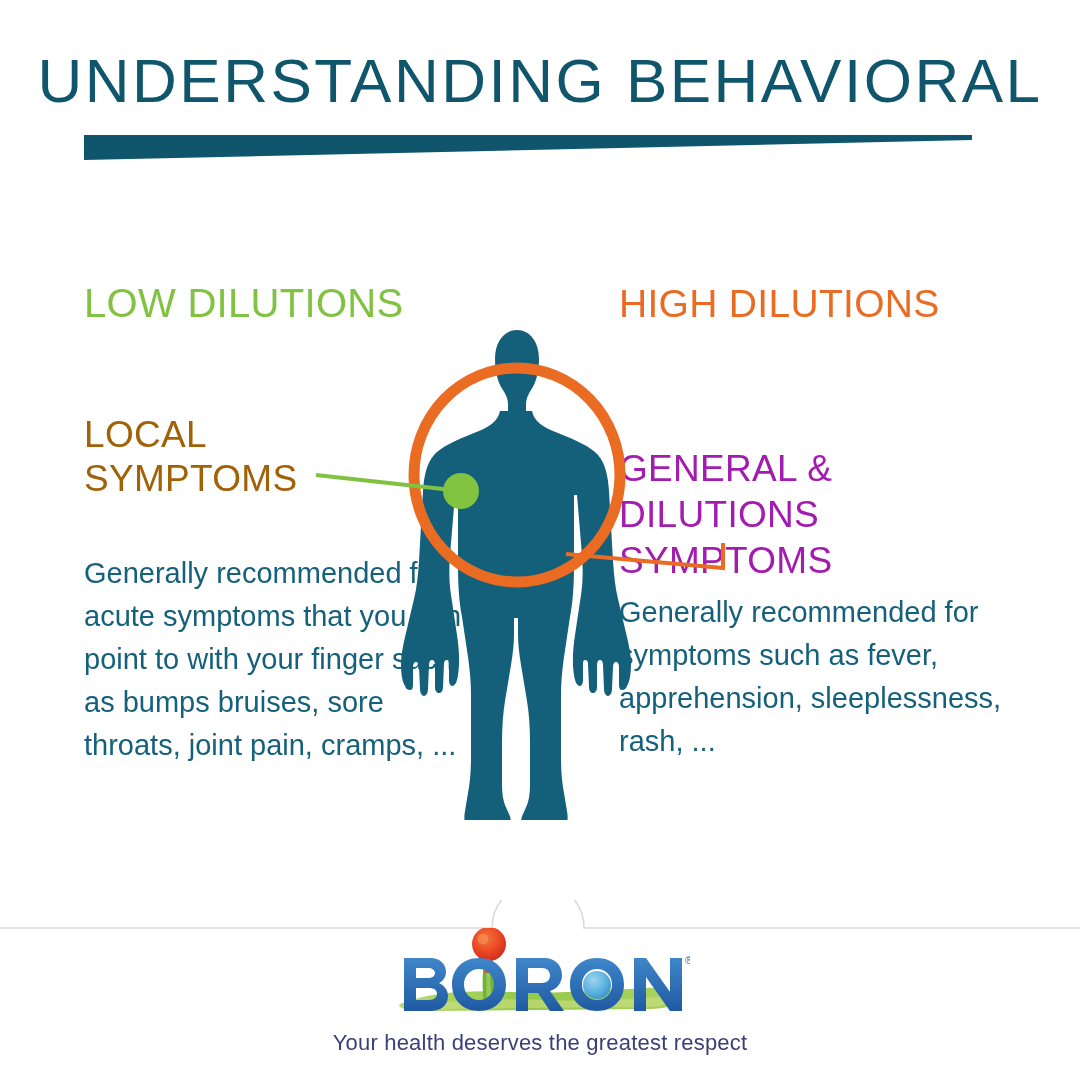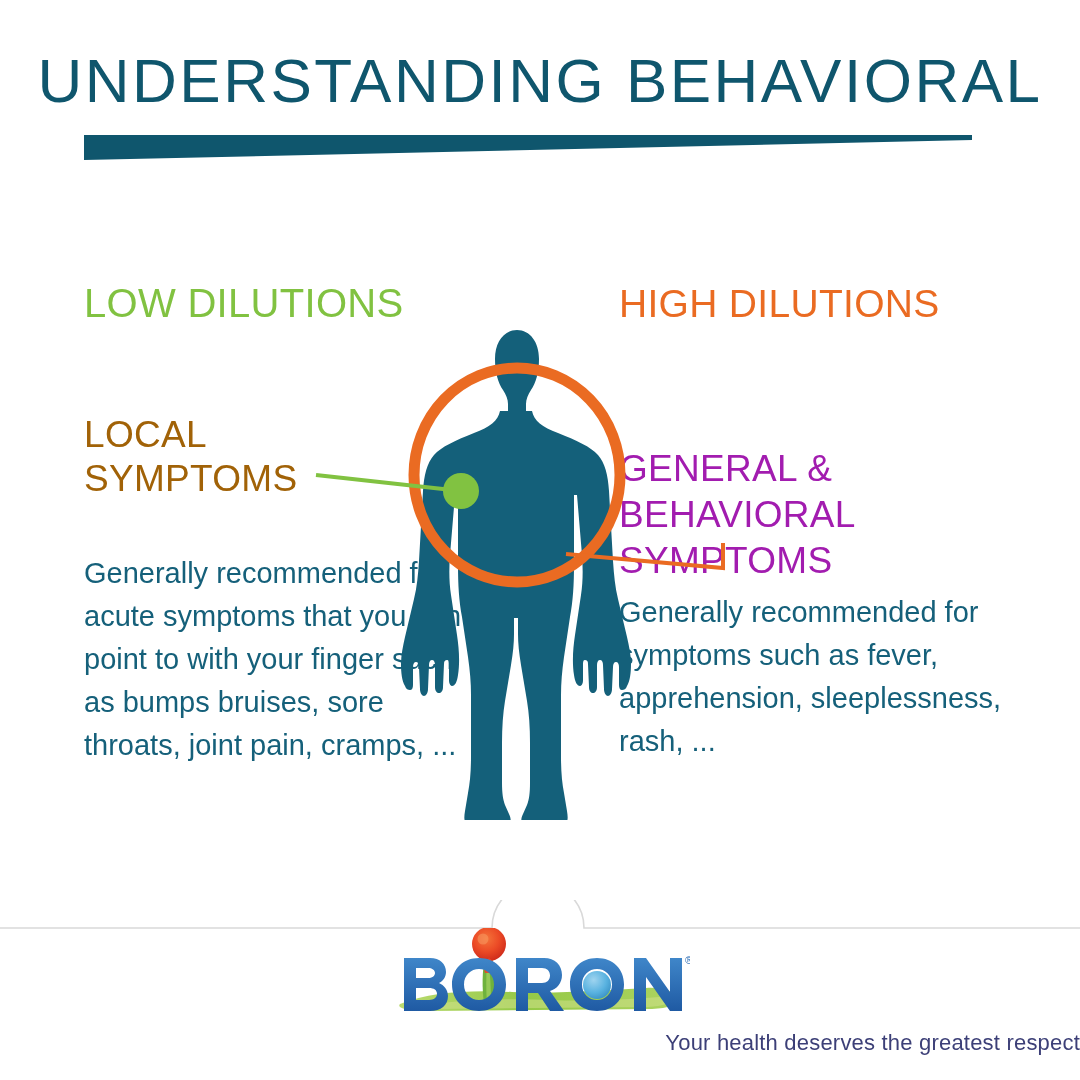--- a/index.html
+++ b/index.html
@@ -153,21 +153,21 @@
     top: 28px;
     width: 300px;
     height: 95px;
   }
   .logo-block svg { display: block; }
   .tagline {
     position: absolute;
     left: 0;
     top: 130px;
     width: 1080px;
-    text-align: right;
+    text-align: center;
     color: #3c3f77;
     font-size: 22px;
     font-weight: 400;
     letter-spacing: 0.2px;
   }
 </style>
 </head>
 <body>
 
 <div id="page">
@@ -192,21 +192,21 @@
   </div>
 
   <div class="col-left-body">Generally recommended for acute symptoms that you can point to with your finger such as bumps bruises, sore throats, joint pain, cramps, ...</div>
 
   <div class="col-right-head">
     <div>HIGH DILUTIONS</div>
   </div>
 
   <div class="col-right-sub">
     <div>GENERAL &amp;</div>
-    <div>BEHAVIORAL</div>
+    <div>DILUTIONS</div>
     <div>SYMPTOMS</div>
   </div>
 
   <div class="col-right-body">Generally recommended for symptoms such as fever, apprehension, sleeplessness, rash, ...</div>
 
   <div class="figure-layer">
     <svg width="1080" height="640" viewBox="0 0 1080 640" xmlns="http://www.w3.org/2000/svg">
 
       <g fill="#14607a">
 

